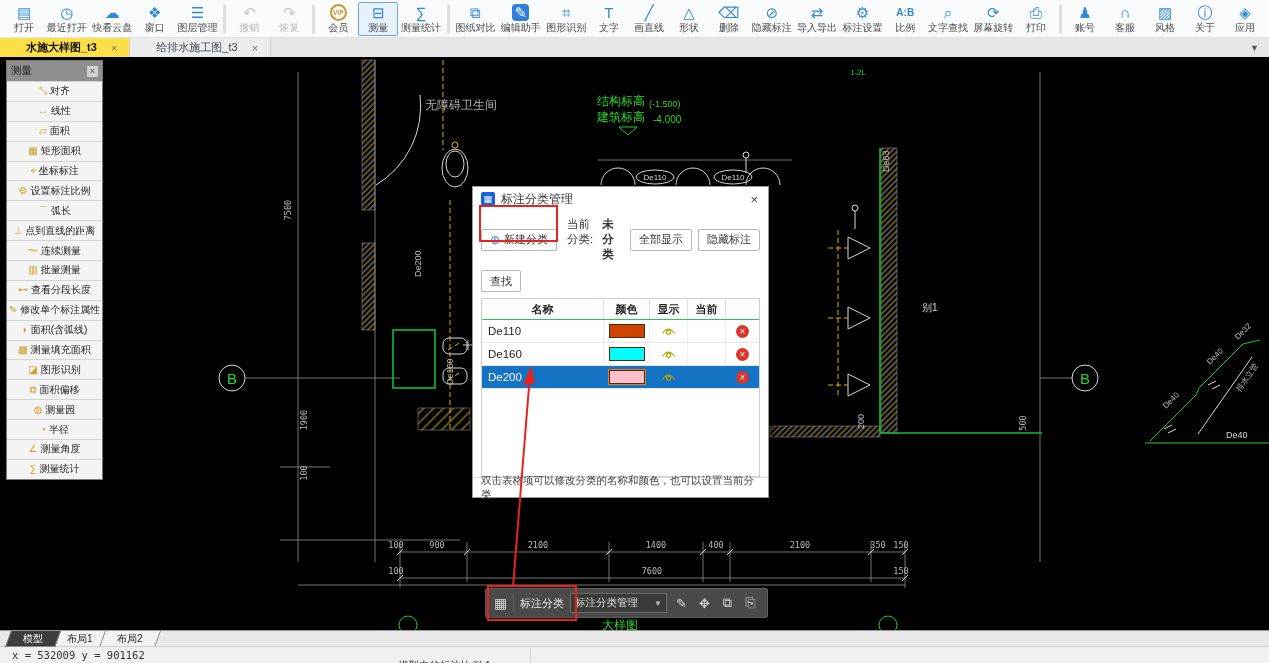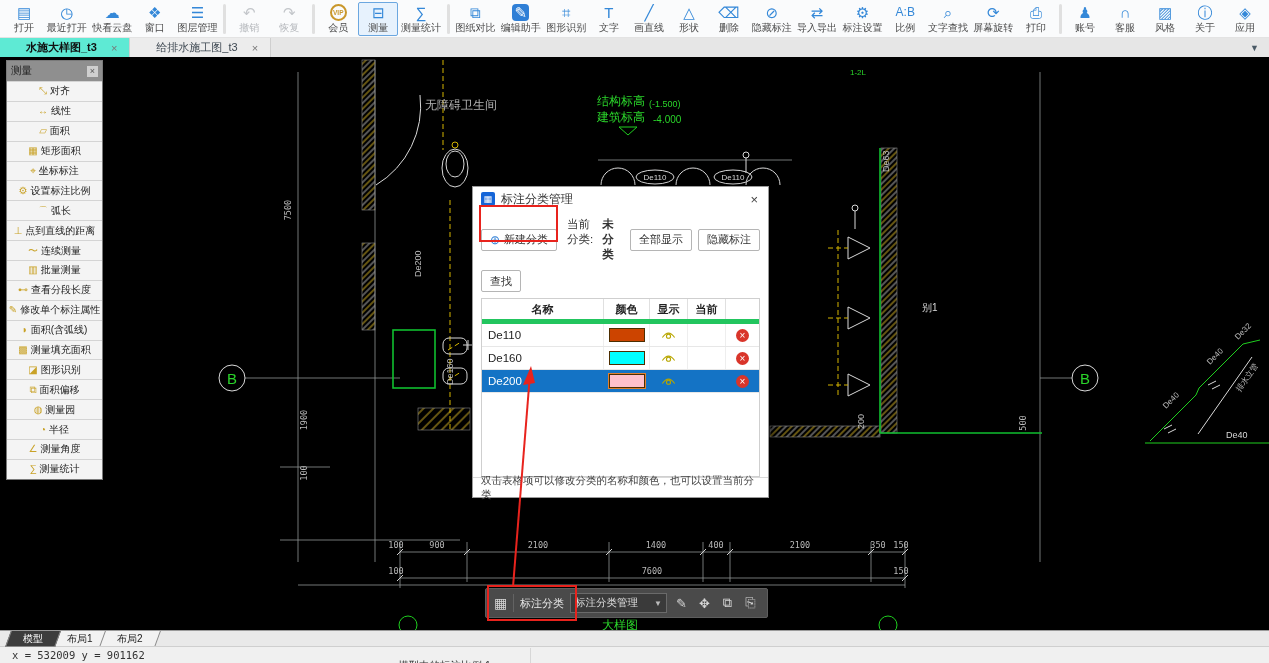--- a/index.html
+++ b/index.html
@@ -13,27 +13,27 @@
            padding:1px 4px;min-width:30px;border:1px solid transparent;border-radius:2px;cursor:default;}
   .tb-icon{font-size:15px;line-height:17px;height:17px;color:#3488d8;text-align:center;}
   .tb-label{font-size:10px;line-height:13px;color:#4a4a4a;white-space:nowrap;}
   .tb-item.disabled .tb-icon{color:#c3c6ca;}
   .tb-item.disabled .tb-label{color:#b5b8bc;}
   .tb-item.active{background:#e7f2fd;border-color:#6ba7e0;}
   .tb-item.vip .tb-icon{font-size:6.5px;font-weight:bold;color:#c9972b;border:2px solid #c9972b;
        border-radius:50%;width:13px;height:13px;line-height:13px;box-sizing:content-box;}
   .tb-item.chip .tb-icon{background:#2f7fd6;color:#fff;border-radius:4px;width:17px;height:17px;line-height:17px;}
   .tb-item.sep{width:1px;min-width:1px;padding:0;height:28px;background:#e0e0e0;margin:2px 3px;}
-  .tb-icon.small-ab{font-size:12px;font-weight:normal;}
+  .tb-icon.small-ab{font-size:10px;font-weight:bold;}
 
   
   .tabbar{position:absolute;left:0;top:38px;width:1269px;height:19px;background:#e6e6e6;display:flex;align-items:stretch;}
   .doc-tab{display:flex;align-items:center;gap:14px;padding:0 12px 0 26px;font-size:11px;color:#3c4650;
            background:#ececec;border-right:1px solid #cfcfcf;cursor:default;}
-  .doc-tab.active{background:#5eead4;color:#111;font-weight:bold;}
+  .doc-tab.active{background:#fde047;color:#111;font-weight:bold;}
   .doc-tab-close{font-size:11px;color:#777;font-weight:normal;}
   .tabbar-caret{margin-left:auto;align-self:center;padding:0 10px;font-size:9px;color:#4a5a66;}
 
   
   #canvas{position:absolute;left:0;top:57px;width:1269px;height:573px;background:#000;}
   #canvas-svg{position:absolute;left:0;top:0;}
   .ln{stroke:#8f9494;stroke-width:0.8;fill:none;}
   .lnw{stroke:#d9d9d9;stroke-width:1;fill:none;}
   .tick{stroke:#cfcfcf;stroke-width:1;}
   .yd{stroke:#d4b400;stroke-width:1;fill:none;stroke-dasharray:5 3;}
@@ -67,21 +67,21 @@
        height:22px;display:inline-flex;align-items:center;justify-content:center;padding:0 8px;box-sizing:border-box;}
   .btn-new{gap:4px;}
   .btn-new .plus{color:#2f7fd6;font-size:12px;}
   .cur-wrap{flex:1;font-size:11.5px;color:#333;display:flex;gap:4px;padding-left:4px;}
   .cur-val{font-weight:bold;}
   .dlg-row2{display:flex;align-items:center;gap:6px;padding:4px 8px 6px 8px;}
   .search-input{flex:1;height:20px;border:1px solid #b5b5b5;font-size:11px;padding:0 5px;color:#333;box-sizing:border-box;}
   .search-input::placeholder{color:#b3b3b3;}
   .dlg-table{flex:1;margin:0 8px;border:1px solid #cfcfcf;display:flex;flex-direction:column;overflow:hidden;}
   .thead,.trow{display:grid;grid-template-columns:1fr 46px 38px 38px 34px;align-items:center;}
-  .thead{height:20px;border-bottom:5px solid #22c55e;font-size:11px;font-weight:bold;color:#222;}
+  .thead{height:20px;border-bottom:1px solid #22c55e;font-size:11px;font-weight:bold;color:#222;}
   .thead>div{text-align:center;border-left:1px solid #e0e0e0;height:100%;line-height:20px;}
   .thead>div:first-child{border-left:none;}
   .trow{height:22px;border-bottom:1px solid #e7e7e7;font-size:11.5px;color:#222;}
   .trow>div{height:100%;display:flex;align-items:center;justify-content:center;border-left:1px solid #eee;}
   .trow>div.c-name{justify-content:flex-start;padding-left:6px;border-left:none;}
   .swatch{width:34px;height:12px;background:var(--swatch,#ccc);border:1px solid #4d2d00;}
   .eye{width:15px;height:11px;}
   .eye path{stroke:#b8a600;stroke-width:1.6;fill:none;}
   .eye circle{fill:none;stroke:#b8a600;stroke-width:1.6;}
   .del{width:13px;height:13px;border-radius:50%;background:#d9352a;color:#fff;font-size:10px;line-height:13px;text-align:center;}

